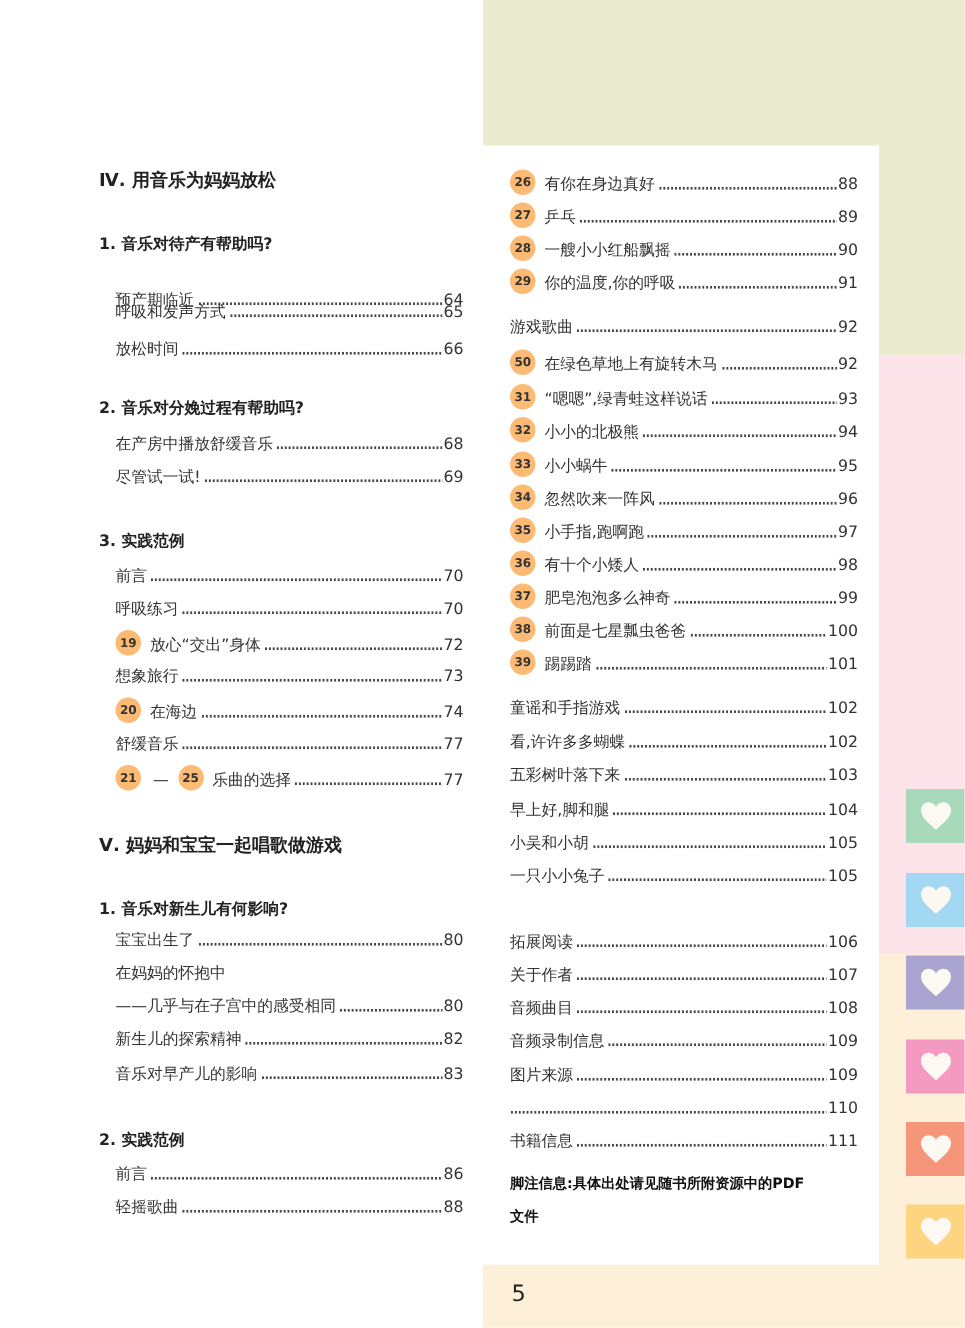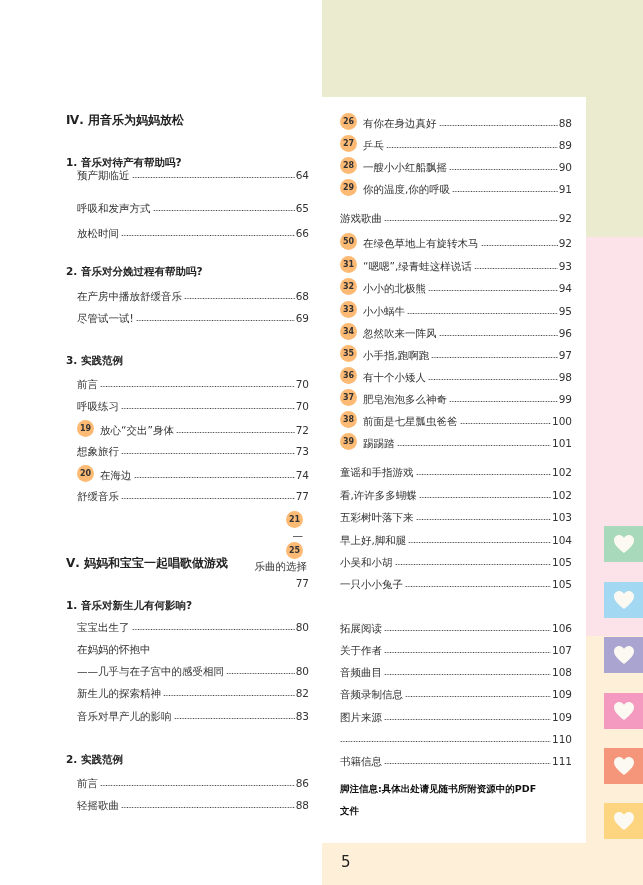--- a/index.html
+++ b/index.html
@@ -30,21 +30,21 @@
 <div class="bg" style="left:322px;top:0;width:321px;height:237px;background:#ebebcf;"></div>
 <div class="bg" style="left:586px;top:237px;width:57px;height:399px;background:#fce3e9;"></div>
 <div class="bg" style="left:586px;top:636px;width:57px;height:249px;background:#fdefd8;"></div>
 <div class="bg" style="left:322px;top:843px;width:264px;height:42px;background:#fdefd8;"></div>
 <div class="bg" style="left:322px;top:97px;width:264px;height:746px;background:#ffffff;"></div>
 
 <div>
   <div class="head" style="left:66px;top:112px;">Ⅳ. 用音乐为妈妈放松</div>
   <div class="sub" style="left:66px;top:156px;">1. 音乐对待产有帮助吗?</div>
 
-  <div class="row L" style="top:166px;align-items:flex-end;">
+  <div class="row L" style="top:191px;align-items:flex-end;">
       <span class="lbl">预产期临近</span>
       <span class="dots"></span>
       <span class="pg">64</span>
     </div>
   <div class="row L" style="top:199px;">
       <span class="lbl">呼吸和发声方式</span>
       <span class="dots"></span>
       <span class="pg">65</span>
     </div>
   <div class="row L" style="top:224px;">
@@ -91,21 +91,21 @@
       <span class="badge">20</span>
       <span class="lbl">在海边</span>
       <span class="dots"></span>
       <span class="pg">74</span>
     </div>
   <div class="row L" style="top:487px;">
       <span class="lbl">舒缓音乐</span>
       <span class="dots"></span>
       <span class="pg">77</span>
     </div>
-  <div class="row L" style="top:511px;flex-direction:column;">
+  <div class="row L" style="top:511px;">
       <span class="badge">21</span>
       <span class="dash">—</span>
       <span class="badge">25</span>
       <span class="lbl">乐曲的选择</span>
       <span class="dots"></span>
       <span class="pg">77</span>
     </div>
 
   <div class="head" style="left:66px;top:555px;">Ⅴ. 妈妈和宝宝一起唱歌做游戏</div>
   <div class="sub" style="left:66px;top:599px;">1. 音乐对新生儿有何影响?</div>

